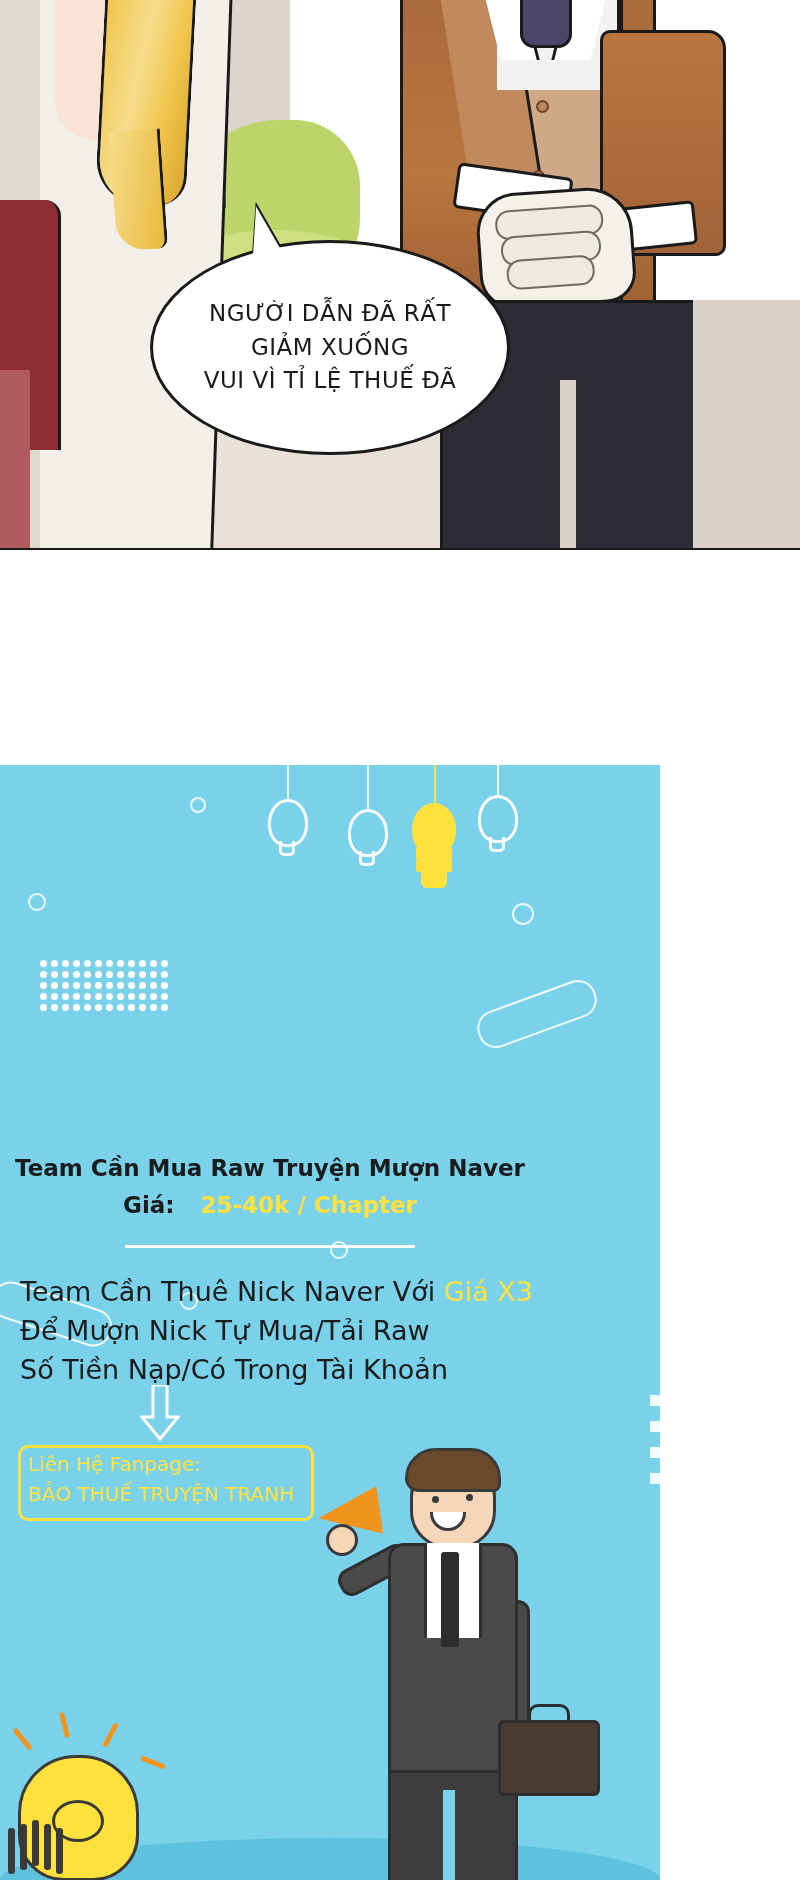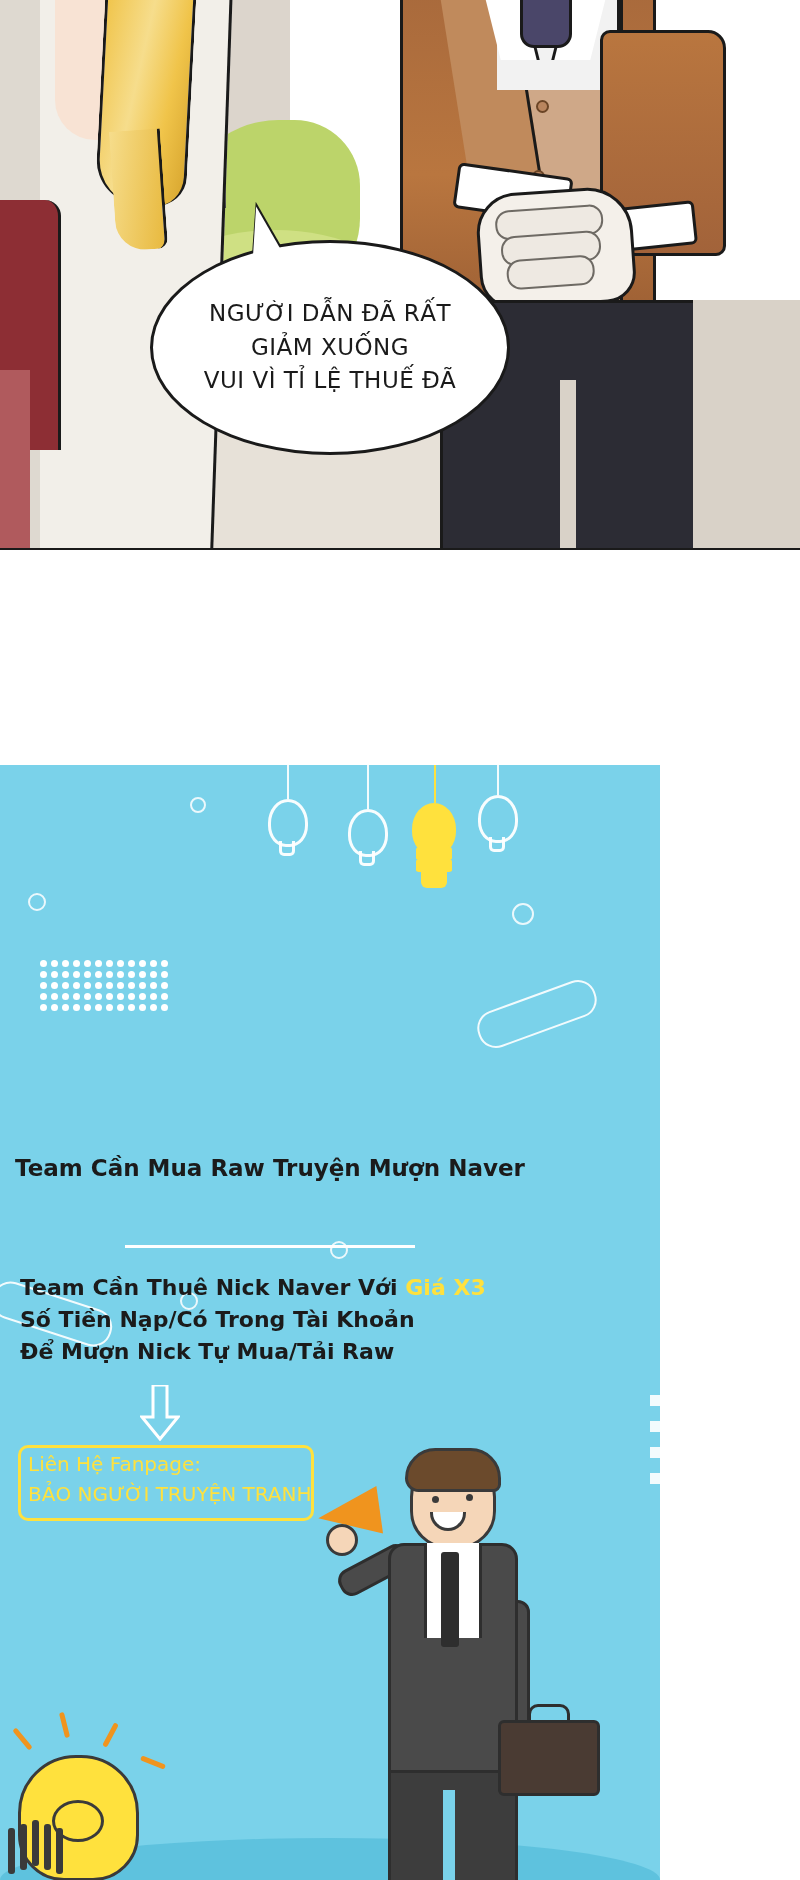--- a/index.html
+++ b/index.html
@@ -443,22 +443,22 @@
     position: absolute;
     left: 125px; top: 1245px;
     width: 290px; height: 3px;
     background: #ffffff;
     z-index: 4;
   }
   .ad-block2 {
     position: absolute;
     left: 20px; top: 1272px;
     width: 520px;
-    font-size: 22px;
-    font-weight: bold;
+    font-size: 27px;
+    font-weight: normal;
     color: #1b1b1b;
     line-height: 1.45;
     z-index: 4;
     font-family: "DejaVu Sans", sans-serif;
   }
   .ad-block2 .hl { color: #ffe13d; }
   .arrow-down {
     position: absolute;
     left: 140px; top: 1385px;
     z-index: 4;
@@ -844,25 +844,28 @@
     <div class="base" style="left:4px; top:94px; width:30px; height:10px; border-radius:3px;"></div>
     <div class="base" style="left:9px; top:106px; width:20px; height:14px; border-radius:0 0 6px 6px;"></div>
   </div>
   <div class="bulb" style="left:478px; top:765px; width:40px; height:105px;">
     <div class="cord" style="height:30px;"></div>
     <div class="glass" style="left:0; top:30px; width:34px; height:42px;"></div>
     <div class="base" style="left:11px; top:72px; width:10px; height:12px;"></div>
   </div>
 
   <div class="ad-line1">Team Cần Mua Raw Truyện Mượn Naver</div>
+  <div class="ad-price-row">
+    <span>Giá:</span><span class="price">25-40k / Chapter</span>
+  </div>
   <div class="ad-divider"></div>
   <div class="ad-block2">
     <div><span>Team Cần Thuê Nick Naver Với </span><span class="hl">Giá X3</span></div>
+    <div>Để Mượn Nick Tự Mua/Tải Raw</div>
     <div>Số Tiền Nạp/Có Trong Tài Khoản</div>
-    <div>Để Mượn Nick Tự Mua/Tải Raw</div>
   </div>
 
   <div class="arrow-down">
     <svg width="40" height="56" viewBox="0 0 40 56">
       <polygon points="13,0 27,0 27,32 38,32 20,54 2,32 13,32" fill="#7ad2ea" stroke="#ffffff" stroke-width="3"></polygon>
     </svg>
   </div>
 
   <div class="checker" id="checker">
       <span style="left: 0px; top: 0px;"></span>
@@ -894,21 +897,21 @@
       <span style="left: 52px; top: 78px;"></span>
       <span style="left: 78px; top: 78px;"></span>
       <span style="left: 13px; top: 91px;"></span>
       <span style="left: 39px; top: 91px;"></span>
       <span style="left: 65px; top: 91px;"></span>
       <span style="left: 91px; top: 91px;"></span>
     </div>
 
   <div class="contact-box"></div>
   <div class="contact-line1">Liên Hệ Fanpage:</div>
-  <div class="contact-line2">BẢO NGƯỜI TRUYỆN TRANH</div>
+  <div class="contact-line2">BẢO THUẾ TRUYỆN TRANH</div>
 
   <div class="megaphone"></div>
   <div class="bm-hand"></div>
   <div class="bm-arm"></div>
   <div class="bm-head"></div>
   <div class="bm-hair"></div>
   <div class="bm-eye" style="left:432px; top:1496px;"></div>
   <div class="bm-eye" style="left:466px; top:1494px;"></div>
   <div class="bm-mouth"></div>
   <div class="bm-body"></div>

